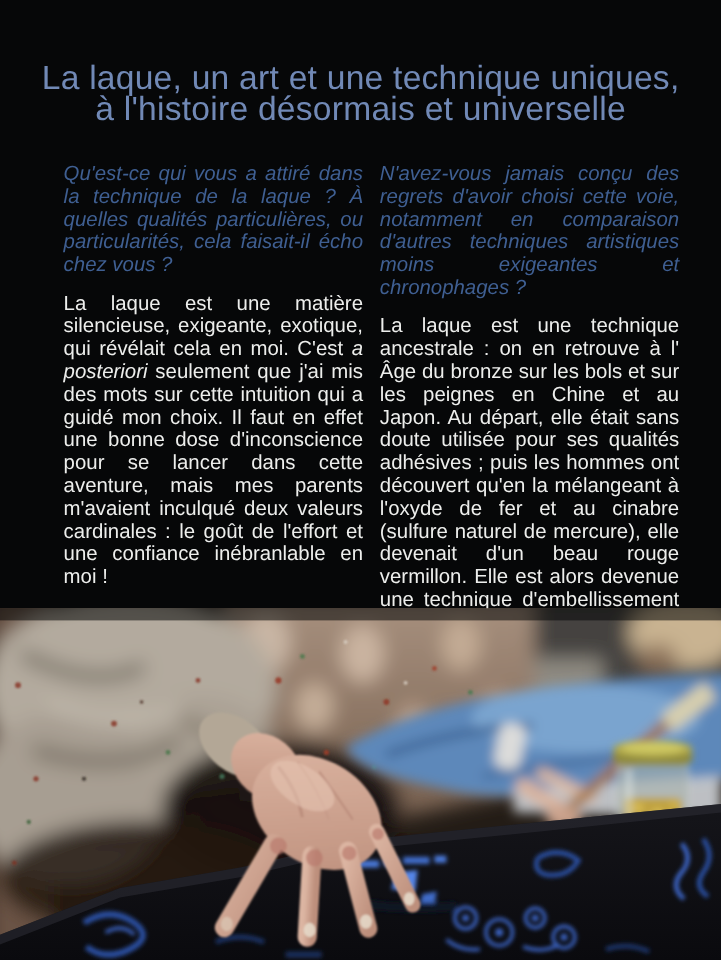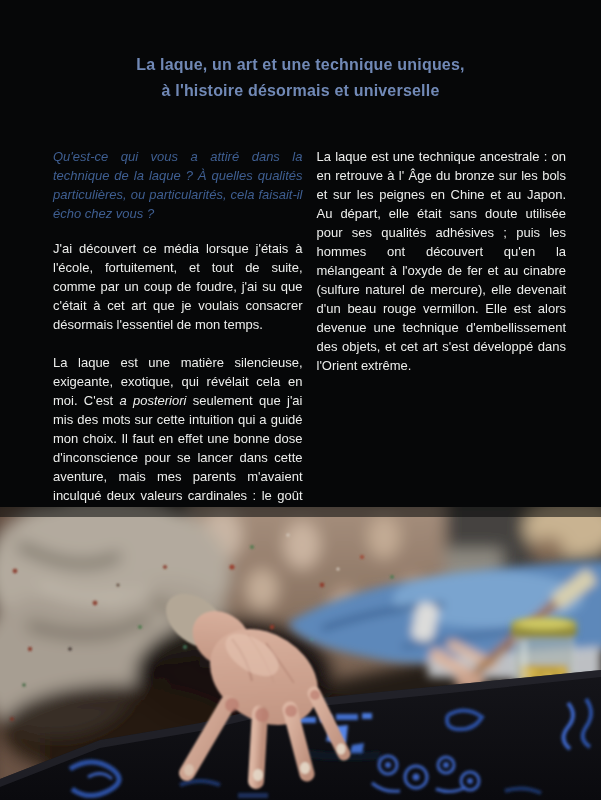--- a/index.html
+++ b/index.html
@@ -7,35 +7,35 @@
     width:601px;height:800px;
     background:#060708;
     overflow:hidden;position:relative;
     font-family:"Liberation Sans",sans-serif;
   }
   .page{position:absolute;inset:0;}
   .title{
     margin:52px 10px 0 10px;
     text-align:center;
     color:#7189b6;
-    font-size:16px;
+    font-size:28px;
     line-height:26px;
-    font-weight:700;
+    font-weight:400;
     letter-spacing:.2px;
   }
   .title span{display:block;}
   .columns{
     display:flex;
     gap:14px;
     margin:27px 35px 0 53px;
   }
   .col{flex:1;min-width:0;}
   .col p{
-    margin:16px 0 19px 0;
-    font-size:13px;
+    margin:4px 0 19px 0;
+    font-size:17px;
     line-height:19px;
     text-align:justify;
   }
   .question{
     color:#3f5f92;
     font-style:italic;
     margin-bottom:13px !important;
   }
   .answer{color:#edeeec;}
   .answer em{}
@@ -53,24 +53,24 @@
 <div class="page">
 
   <h1 class="title">
     <span>La laque, un art et une technique uniques,</span>
     <span>à l'histoire désormais et universelle</span>
   </h1>
 
   <div class="columns">
     <div class="col">
       <p class="question">Qu'est-ce qui vous a attiré dans la technique de la laque ? À quelles qualités particulières, ou particularités, cela faisait-il écho chez vous ?</p>
-      <p class="answer">J'ai découvert ce média lorsque j'étais à l'école, fortuitement, et tout de suite, comme par un coup de foudre, j'ai su que c'était à cet art que je voulais consacrer désormais l'essentiel de mon temps.</p>
       <p class="answer"><span>La laque est une matière silencieuse, exigeante, exotique, qui révélait cela en moi. C'est </span><em>a posteriori</em><span> seulement que j'ai mis des mots sur cette intuition qui a guidé mon choix. Il faut en effet une bonne dose d'inconscience pour se lancer dans cette aventure, mais mes parents m'avaient inculqué deux valeurs cardinales : le goût de l'effort et une confiance inébranlable en moi !</span></p>
     </div>
     <div class="col">
+      <p class="question">N'avez-vous jamais conçu des regrets d'avoir choisi cette voie, notamment en comparaison d'autres techniques artistiques moins exigeantes et chronophages ?</p>
       <p class="answer">La laque est une technique ancestrale : on en retrouve à l' Âge du bronze sur les bols et sur les peignes en Chine et au Japon. Au départ, elle était sans doute utilisée pour ses qualités adhésives ; puis les hommes ont découvert qu'en la mélangeant à l'oxyde de fer et au cinabre (sulfure naturel de mercure), elle devenait d'un beau rouge vermillon. Elle est alors devenue une technique d'embellissement des objets, et cet art s'est développé dans l'Orient extrême.</p>
     </div>
   </div>
 
   <div class="photo" role="img" aria-label="Artisan laqueur en blouse tachée de peinture, main posée sur un panneau de laque noire aux motifs bleus, pot en verre et pinceau">
     <svg width="601" height="293" viewBox="0 0 601 293" xmlns="http://www.w3.org/2000/svg">
       <defs>
         <filter id="b8" x="-20%" y="-20%" width="140%" height="140%">
             <feGaussianBlur stdDeviation="8"></feGaussianBlur>
           </filter>

